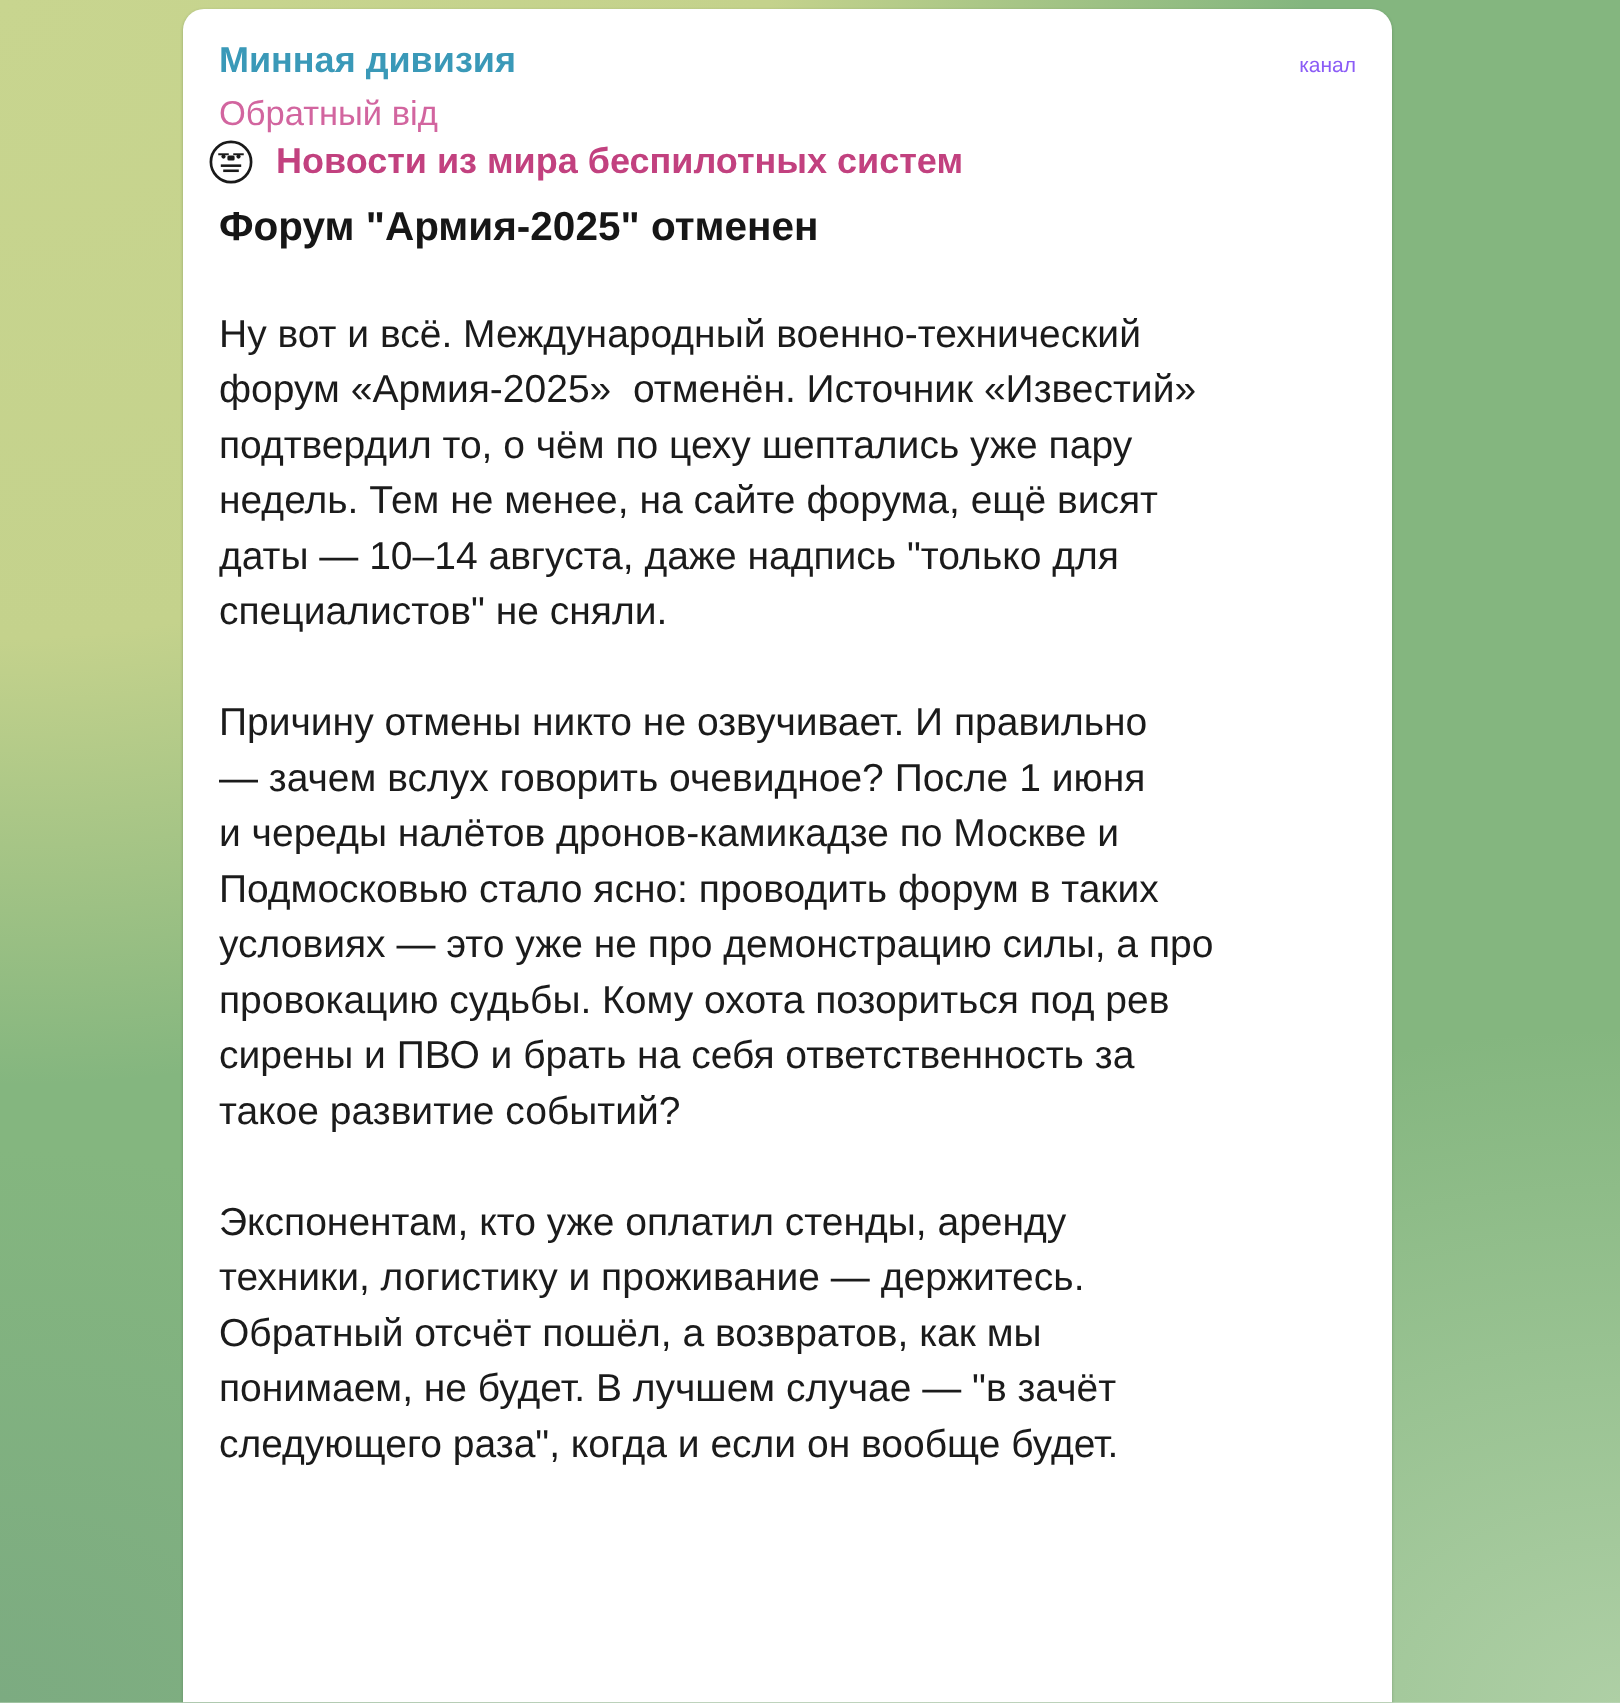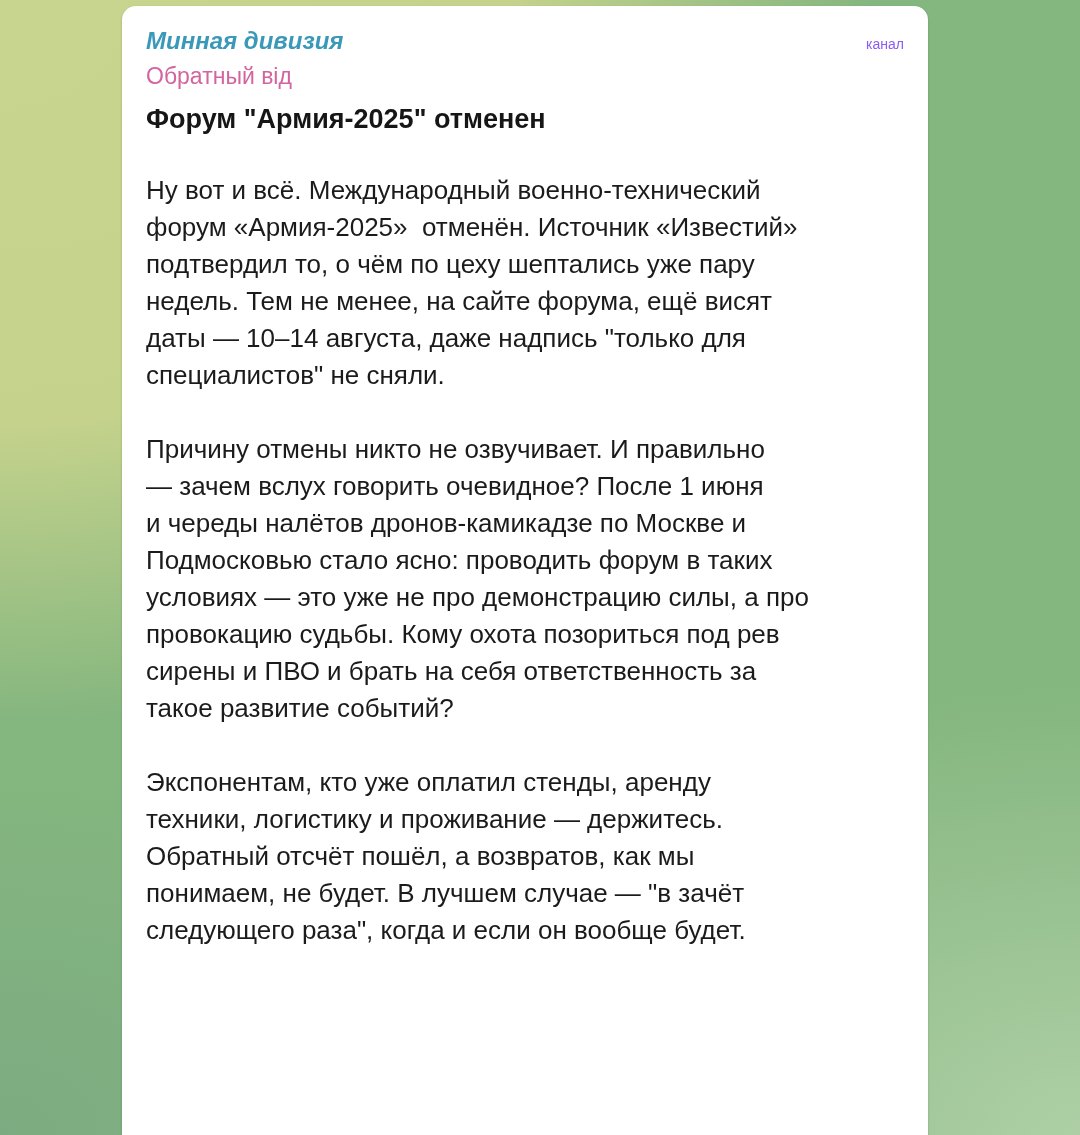--- a/index.html
+++ b/index.html
@@ -21,21 +21,21 @@
     border-radius:14px 14px 0 0;
     box-shadow:0 1px 2px rgba(45,80,45,.35);
     box-sizing:border-box;
     padding:20px 24px 0 24px;
   }
   .row1{
     display:flex;justify-content:space-between;align-items:baseline;
     line-height:30px;
   }
   .chname{
-    color:#3a99b8;font-weight:bold;font-size:24px;cursor:pointer;font-style:italic;
+    color:#3a99b8;font-weight:bold;font-size:24px;cursor:pointer;
   }
   .chtype{
     color:#8b5cf6;font-size:14px;
   }
   .fwd{
     color:#d2659f;font-size:23px;line-height:30px;margin-top:2px;cursor:pointer;
   }
   .fwdrow{
     display:flex;align-items:center;margin-top:3px;margin-left:-7px;cursor:pointer;
   }
@@ -60,20 +60,37 @@
 <div class="screen">
   <div class="bubble">
 
     <div class="row1">
       <span class="chname">Минная дивизия</span>
       <span class="chtype">канал</span>
     </div>
 
     <div class="fwd">Обратный від</div>
 
+    <div class="fwdrow">
+      <span class="avatar">
+        <svg width="30" height="30" viewBox="0 0 30 30">
+          <circle cx="15" cy="15" r="13.4" fill="#ffffff" stroke="#1a1a1a" stroke-width="1.8"></circle>
+          <g fill="#1a1a1a" stroke="none">
+            <rect x="6.5" y="9.2" width="7" height="1.3"></rect>
+            <rect x="16.5" y="9.2" width="7" height="1.3"></rect>
+            <circle cx="10" cy="11.4" r="1.4"></circle>
+            <circle cx="20" cy="11.4" r="1.4"></circle>
+            <rect x="12.6" y="10.6" width="4.8" height="3.4" rx="1"></rect>
+            <rect x="8.2" y="16.6" width="13.6" height="1.7"></rect>
+            <rect x="9.8" y="20.0" width="10.4" height="1.7"></rect>
+          </g>
+        </svg>
+      </span>
+      <span class="fwdch">Новости из мира беспилотных систем</span>
+    </div>
 
     <div class="title">Форум "Армия-2025" отменен</div>
 
     <p class="body">Ну вот и всё. Международный военно-технический
 форум «Армия-2025»  отменён. Источник «Известий»
 подтвердил то, о чём по цеху шептались уже пару
 недель. Тем не менее, на сайте форума, ещё висят
 даты — 10–14 августа, даже надпись "только для
 специалистов" не сняли.</p>
     <p class="body">Причину отмены никто не озвучивает. И правильно

